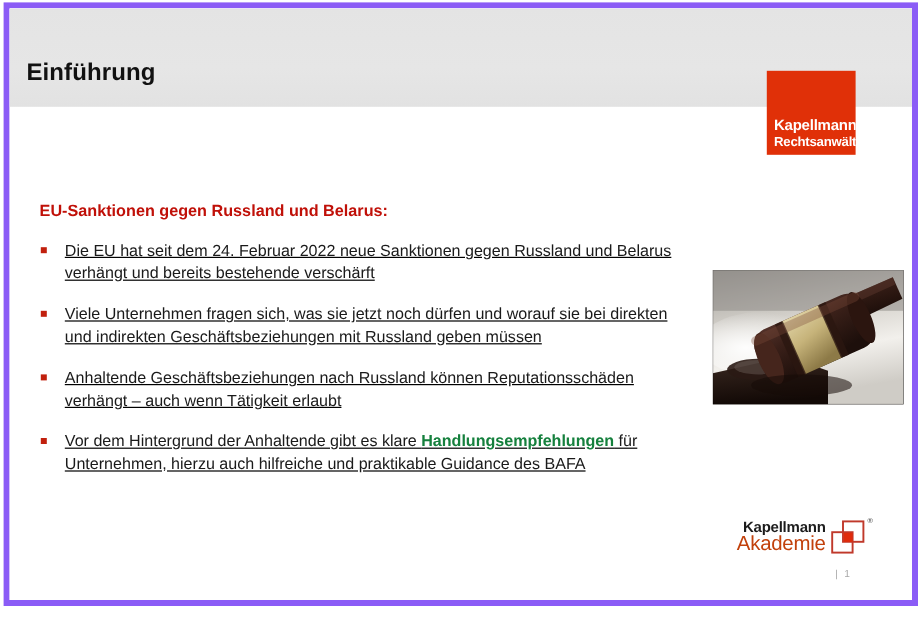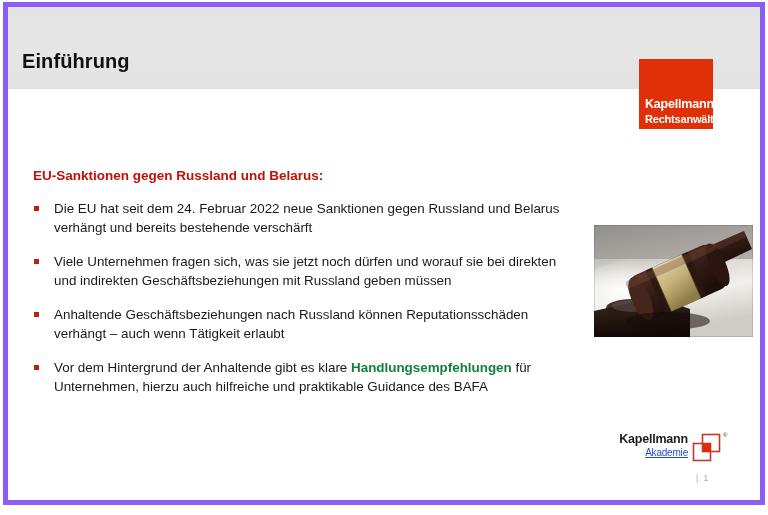--- a/index.html
+++ b/index.html
@@ -104,20 +104,21 @@
     font-weight: bold;
     color: #c01008;
     white-space: nowrap;
   }
 
   .bullet-list {
     position: absolute;
     left: 23px;
     top: 79px;
     width: 548px;
+    text-decoration: underline;
   }
 
   .bullet-item {
     position: relative;
     padding-left: 23px;
     margin-bottom: 16px;
     font-size: 13.4px;
     line-height: 18.5px;
     color: #1a1a1a;
   }
@@ -166,26 +167,25 @@
     text-align: right;
   }
   .ak-name {
     font-size: 12.5px;
     font-weight: bold;
     color: #1c1c1c;
     line-height: 14px;
     letter-spacing: -0.2px;
   }
   .ak-sub {
-    font-size: 10px;
+    font-size: 17px;
     font-weight: normal;
-    color: #1d4ed8;
+    color: #c2410c;
     line-height: 14px;
     letter-spacing: -0.2px;
-    text-decoration: underline;
   }
   .ak-mark {
     position: absolute;
     left: 96px;
     top: 1px;
     width: 30px;
     height: 30px;
   }
   .ak-reg {
     position: absolute;

